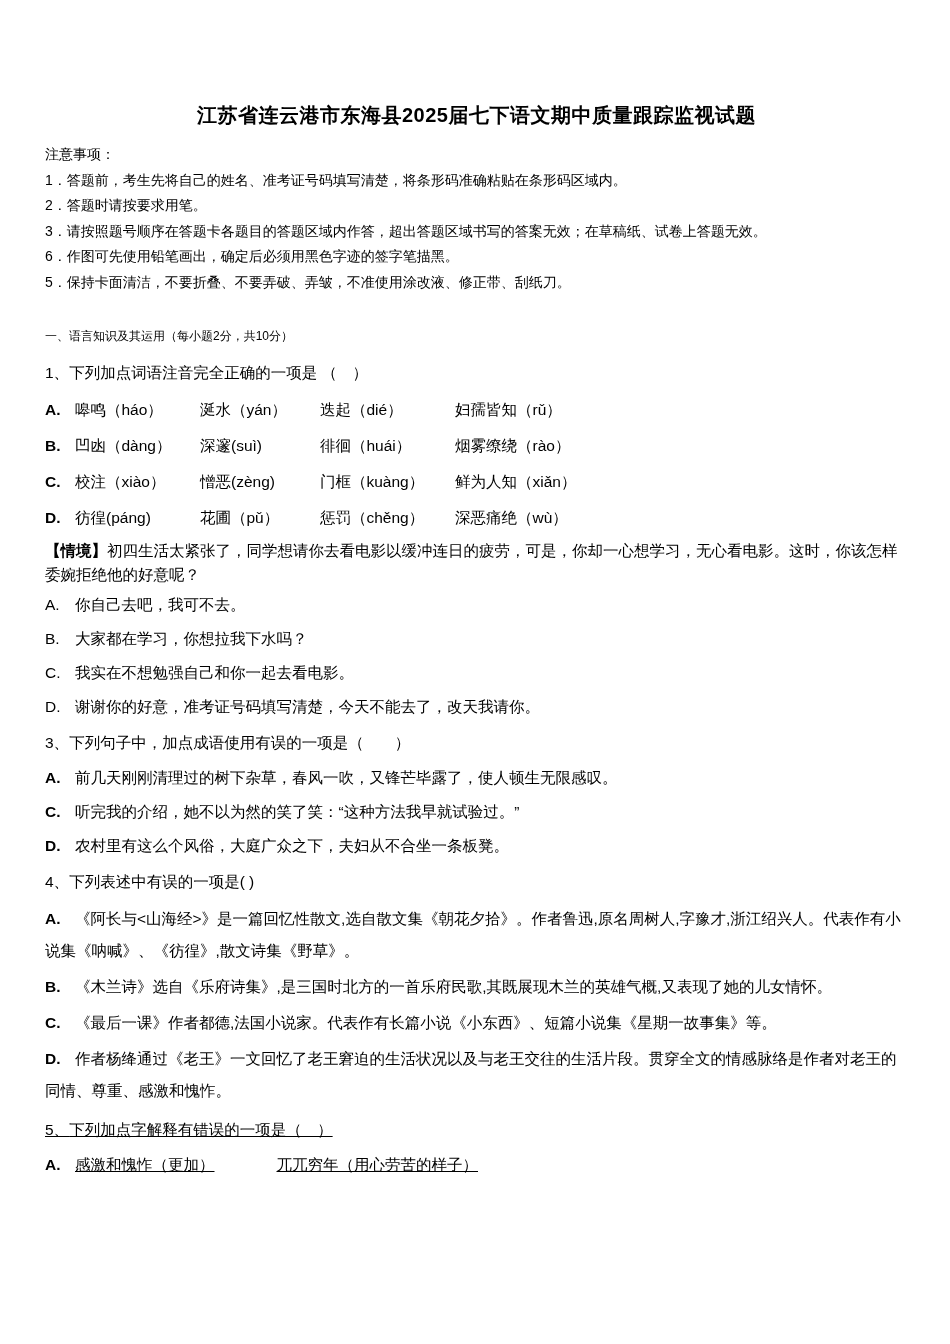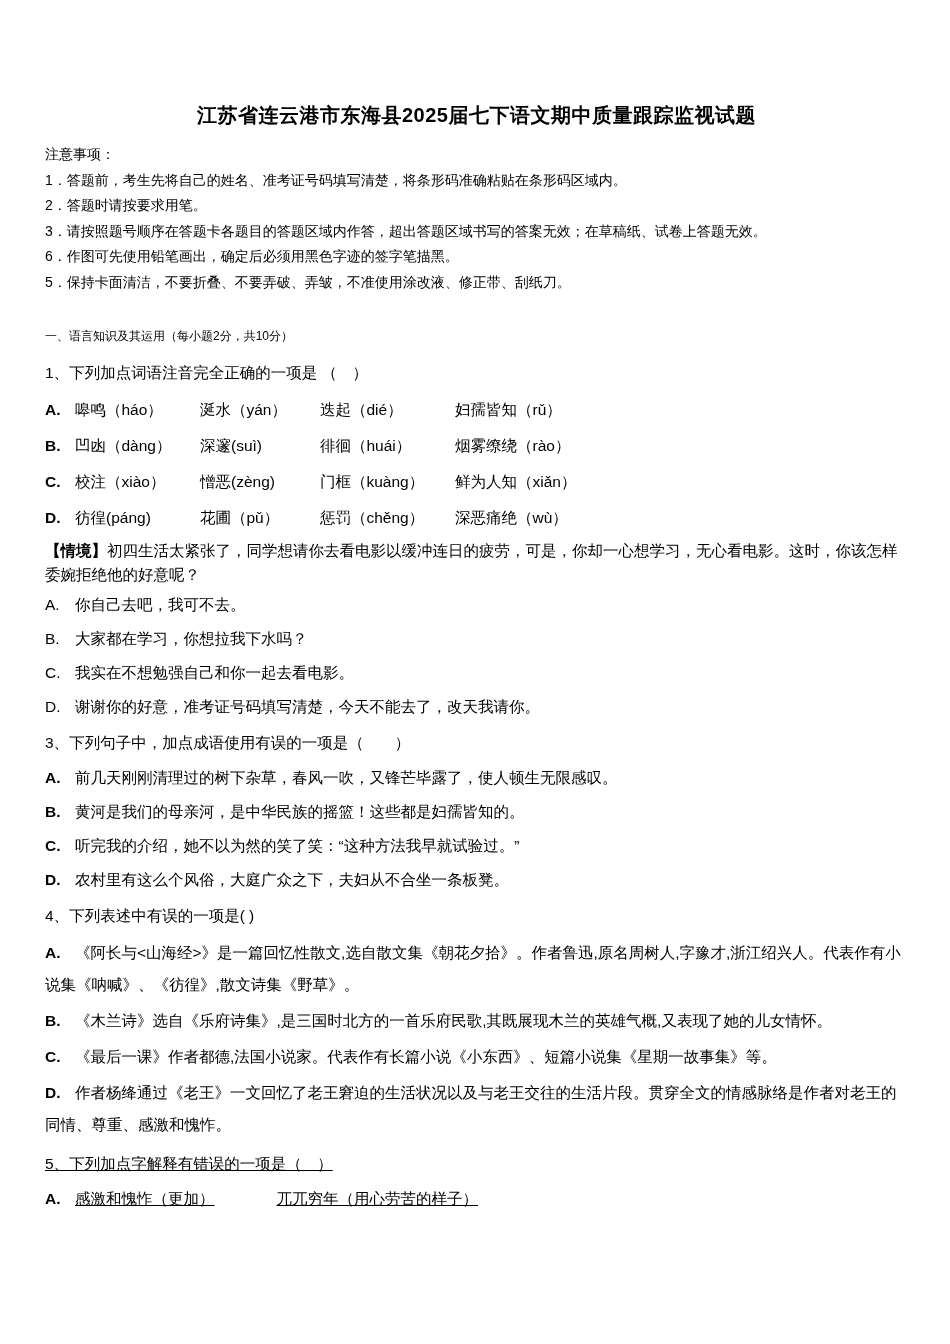--- a/index.html
+++ b/index.html
@@ -107,21 +107,20 @@
       <p class="q-line situation"><span class="sit-label">【情境】</span><span>初四生活太紧张了，同学想请你去看电影以缓冲连日的疲劳，可是，你却一心想学习，无心看电影。这时，你该怎样委婉拒绝他的好意呢？</span></p>
       <p class="option"><span class="opt-letter">A.</span><span>你自己去吧，我可不去。</span></p>
       <p class="option"><span class="opt-letter">B.</span><span>大家都在学习，你想拉我下水吗？</span></p>
       <p class="option"><span class="opt-letter">C.</span><span>我实在不想勉强自己和你一起去看电影。</span></p>
       <p class="option"><span class="opt-letter">D.</span><span>谢谢你的好意，准考证号码填写清楚，今天不能去了，改天我请你。</span></p>
     </div>
 
     <div class="q-block q3">
       <p class="q-head"><span class="q-num">3、</span><span>下列句子中，加点成语使用有误的一项是（　　）</span></p>
       <p class="option"><span class="opt-letter">A.</span><span>前几天刚刚清理过的树下杂草，春风一吹，又锋芒毕露了，使人顿生无限感叹。</span></p>
-      <p class="option"><span class="opt-letter">B.</span><span>黄河是我们的母亲河，是中华民族的摇篮！这些都是妇孺皆知的。</span></p>
       <p class="option"><span class="opt-letter">C.</span><span>听完我的介绍，她不以为然的笑了笑：“这种方法我早就试验过。”</span></p>
       <p class="option"><span class="opt-letter">D.</span><span>农村里有这么个风俗，大庭广众之下，夫妇从不合坐一条板凳。</span></p>
     </div>
 
     <div class="q-block q4">
       <p class="q-head"><span class="q-num">4、</span><span>下列表述中有误的一项是( )</span></p>
       <p class="option"><span class="opt-letter">A.</span><span>《阿长与&lt;山海经&gt;》是一篇回忆性散文,选自散文集《朝花夕拾》。作者鲁迅,原名周树人,字豫才,浙江绍兴人。代表作有小说集《呐喊》、《彷徨》,散文诗集《野草》。</span></p>
       <p class="option"><span class="opt-letter">B.</span><span>《木兰诗》选自《乐府诗集》,是三国时北方的一首乐府民歌,其既展现木兰的英雄气概,又表现了她的儿女情怀。</span></p>
       <p class="option"><span class="opt-letter">C.</span><span>《最后一课》作者都德,法国小说家。代表作有长篇小说《小东西》、短篇小说集《星期一故事集》等。</span></p>
       <p class="option"><span class="opt-letter">D.</span><span>作者杨绛通过《老王》一文回忆了老王窘迫的生活状况以及与老王交往的生活片段。贯穿全文的情感脉络是作者对老王的同情、尊重、感激和愧怍。</span></p>

